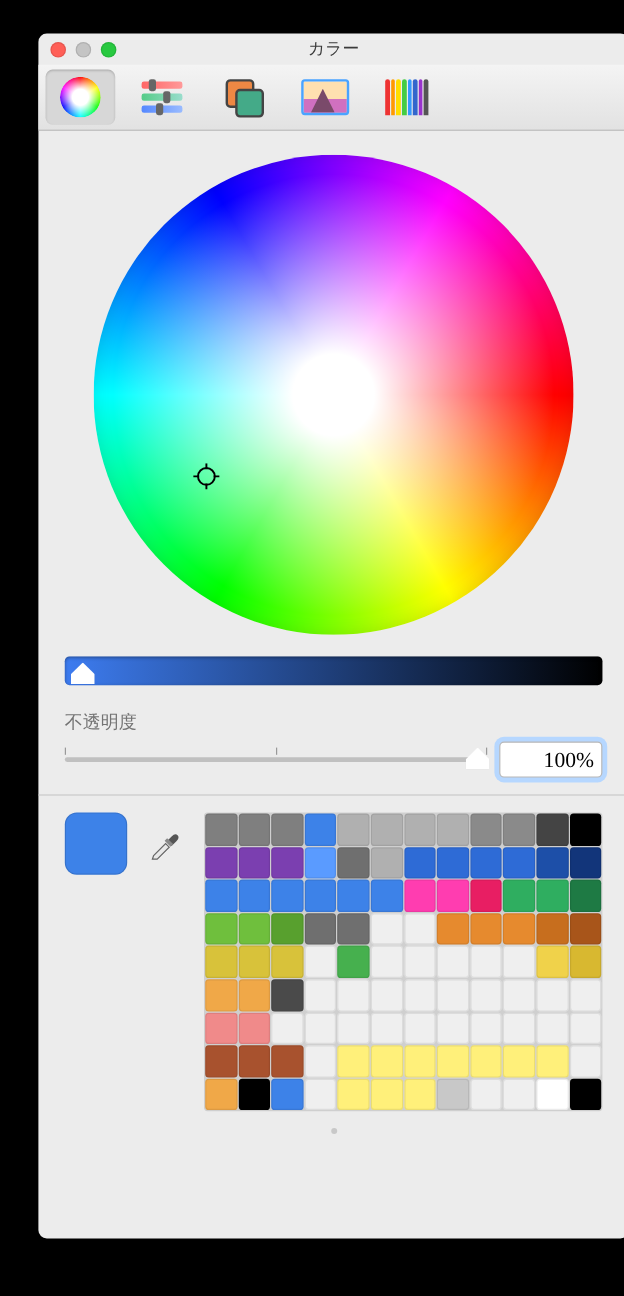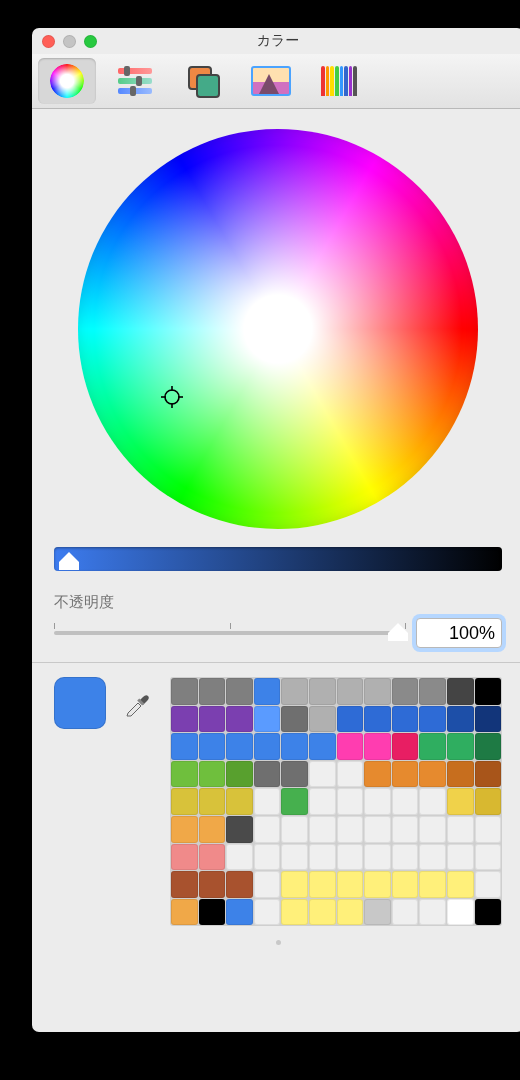--- a/index.html
+++ b/index.html
@@ -103,21 +103,21 @@
     cursor:pointer;
   }
   .bright-thumb{
     position:absolute;top:5px;width:20px;height:18px;background:#fff;
     left:18px;
     clip-path:polygon(50% 0,100% 55%,100% 100%,0 100%,0 55%);
     filter:drop-shadow(0 1px 1px rgba(0,0,0,0.4));
   }
 
   .op-label{font-size:15px;color:#737373;margin:2px 0 6px;}
-  .op-row{display:flex;align-items:center;gap:10px;margin-bottom:14px;}
+  .op-row{display:flex;align-items:center;gap:10px;margin-bottom:14px;font-family:Liberation Serif, serif;}
   .op-track{flex:1;height:4px;background:#c0c0c0;border-radius:2px;position:relative;cursor:pointer;}
   .op-ticks{position:absolute;top:-8px;left:0;right:0;height:6px;
     display:flex;justify-content:space-between;}
   .op-ticks span{width:1px;height:6px;background:#999;}
   .op-thumb{position:absolute;top:-8px;right:-2px;width:20px;height:18px;background:#fff;
     clip-path:polygon(50% 0,100% 55%,100% 100%,0 100%,0 55%);
     filter:drop-shadow(0 1px 1px rgba(0,0,0,0.3));cursor:pointer;}
   .op-input{
     width:72px;height:28px;font-size:18px;text-align:right;padding:0 6px;
     border:1px solid #b8b8b8;border-radius:4px;background:#fff;

